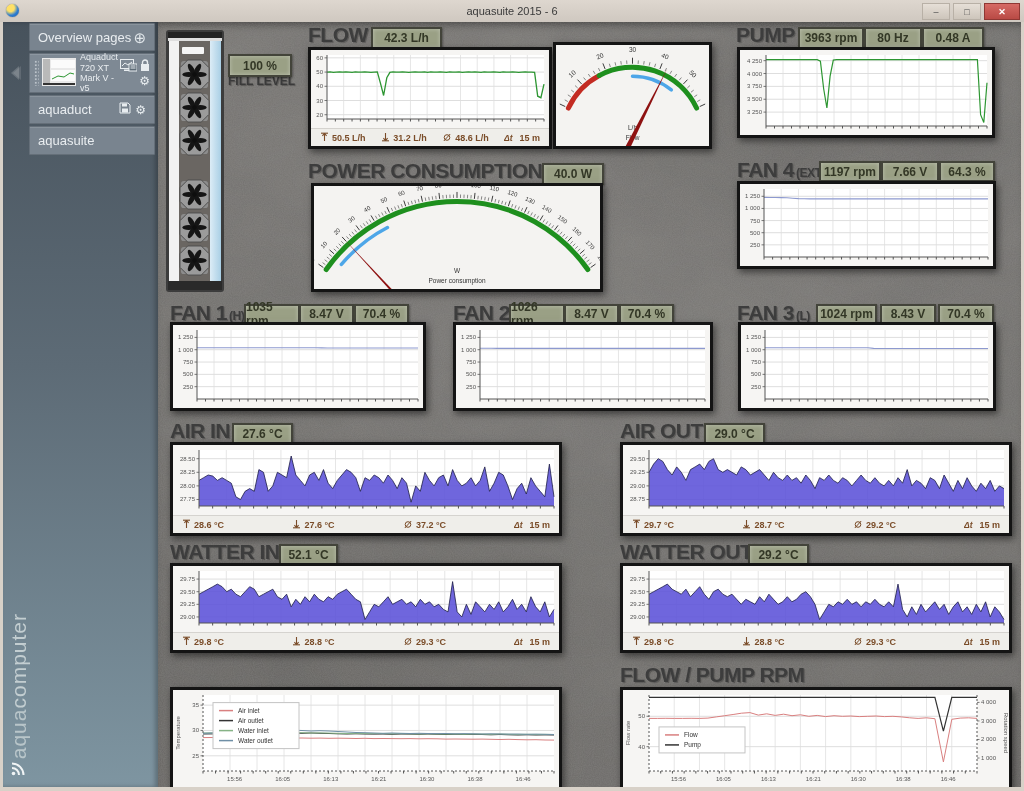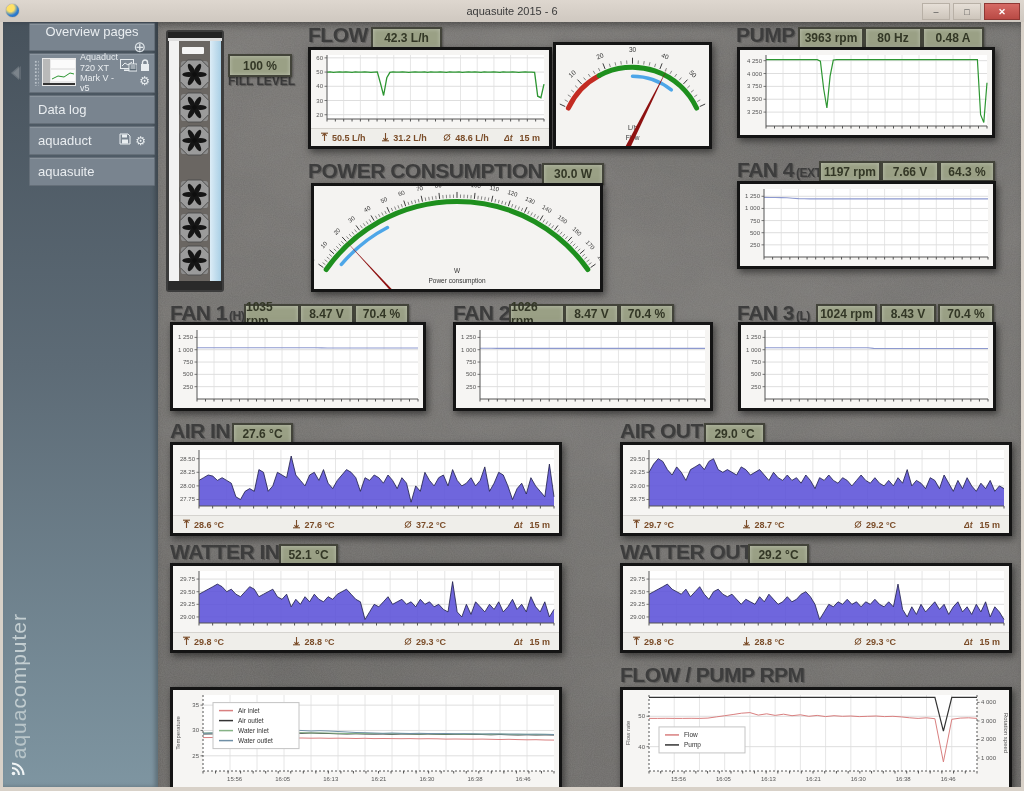--- a/index.html
+++ b/index.html
@@ -12,21 +12,21 @@
   .winbtns{position:absolute;right:4px;top:3px;display:flex;gap:3px;}
   .wb{width:26px;height:15px;display:flex;align-items:center;justify-content:center;font-size:9px;color:#4a4a4a;border:1px solid #b8b0a6;background:linear-gradient(#e6dfd7,#cdc5bb);cursor:default;}
   .wb.close{width:34px;background:linear-gradient(#d66a64,#b94a45);color:#fff;border-color:#8f3733;font-weight:bold;}
   
   .sidebar{position:absolute;left:3px;top:22px;width:155px;bottom:4px;background:linear-gradient(180deg,#47525c 0%,#5d6b76 45%,#7e95a1 100%);box-shadow:inset -3px 0 4px rgba(0,0,0,.25);}
   .rail{position:absolute;left:0;top:0;bottom:0;width:26px;}
   .chev{position:absolute;left:8px;top:44px;width:0;height:0;border-top:7px solid transparent;border-bottom:7px solid transparent;border-right:8px solid rgba(255,255,255,.18);}
   .chev::after{content:"";position:absolute;left:2px;top:-7px;border-top:7px solid transparent;border-bottom:7px solid transparent;border-right:8px solid rgba(255,255,255,.12);}
   .side-list{position:absolute;left:26px;right:3px;top:1px;}
   .side-item{position:relative;background:#79848f;border:1px solid #656f79;border-radius:1px;margin-bottom:2px;color:#e9edf0;font-size:13px;display:flex;align-items:center;padding:0 8px;box-shadow:inset 0 1px 0 rgba(255,255,255,.12);}
-  .side-item.header{height:26px;flex-direction:column;}
+  .side-item.header{height:26px;}
   .side-item.plain{height:27px;}
   .side-item.device{height:38px;padding:0 4px;background:#7e8994;font-size:9px;}
   .plus{margin-left:auto;font-size:15px;color:#dfe5e9;line-height:1;}
   .grip{width:7px;height:26px;margin-right:3px;background-image:radial-gradient(circle,rgba(240,245,248,.55) .8px,transparent 1.1px);background-size:3.5px 3.5px;}
   .thumb{margin-right:4px;flex:none;}
   .dev-name{line-height:1.15;flex:1;}
   .dev-icons{display:flex;flex-direction:column;align-items:flex-end;gap:1px;margin-left:2px;}
   .dev-icons .row{display:flex;align-items:center;gap:3px;}
   .gear{font-size:12px;line-height:1;color:#e8edf0;}
   .item-icons{margin-left:auto;display:flex;align-items:center;gap:4px;}
@@ -109,23 +109,20 @@
               <svg width="10" height="13" viewBox="0 0 10 13">
                   <path d="M2.5 5V3.5a2.5 2.5 0 0 1 5 0V5" fill="none" stroke="#e8edf0" stroke-width="1.4"></path>
                   <rect x="1" y="5" width="8" height="7" fill="#e8edf0"></rect>
                 </svg>
             </span>
           </span>
           <span class="row">
             <span class="gear">⚙</span>
           </span>
         </span>
-      </div>
-      <div class="side-item plain">
-        <span>Data log</span>
       </div>
       <div class="side-item plain">
         <span>aquaduct</span>
         <span class="item-icons">
           <span>
             <svg width="12" height="12" viewBox="0 0 12 12">
                 <path d="M1 1h8l2 2v8H1z" fill="none" stroke="#e8edf0"></path>
                 <rect x="3" y="1.5" width="5" height="3" fill="#e8edf0"></rect>
                 <rect x="3" y="6.5" width="6" height="4" fill="#e8edf0"></rect>
               </svg>
@@ -420,21 +417,21 @@
             <line x1="213" y1="76" x2="213" y2="78.5" stroke="#555"></line>
             <line x1="221.5" y1="76" x2="221.5" y2="78.5" stroke="#555"></line>
             <line x1="230" y1="76" x2="230" y2="78.5" stroke="#555"></line>
             <line x1="238.5" y1="76" x2="238.5" y2="78.5" stroke="#555"></line>
             <line x1="247" y1="76" x2="247" y2="78.5" stroke="#555"></line>
           </svg>
         </div>
     </div>
 
     <div class="wtitle" style="left:150px;top:137px"><span>POWER CONSUMPTION</span></div>
-    <div class="vbox" style="left:384px;top:141px;width:58px;height:18px">30.0 W</div>
+    <div class="vbox" style="left:384px;top:141px;width:58px;height:18px">40.0 W</div>
     <div class="panel" style="left:153px;top:161px;width:286px;height:103px">
       <div class="chartbox">
           <svg width="286" height="103">
             <rect x="0" y="0" width="286" height="103" fill="#f4f3f1"></rect>
             <path d="M12.222376129262415 83.52852193655552A159.65 159.65 0 0 1 273.7776238707375 83.52852193655542" fill="none" stroke="#1e8f1e" stroke-width="5" stroke-linecap="round"></path>
             <path d="M27.40783218318019 78.48802745307303A150.65 150.65 0 0 1 73.43757141614208 41.47181798170092" fill="none" stroke="#4da6e8" stroke-width="3.5" stroke-linecap="round"></path>
             <line x1="9.355343974250957" y1="81.52100440932686" x2="4.440431708516996" y2="78.0795457912206" stroke="#3d3d3d" stroke-width="1"></line>
             <line x1="11.381807250709898" y1="78.69162983739058" x2="8.558248105000331" y2="76.62341472510658" stroke="#3d3d3d" stroke-width="0.6"></line>
             <line x1="13.468160558613135" y1="75.90612382343969" x2="10.689359222144532" y2="73.77815222296184" stroke="#3d3d3d" stroke-width="0.6"></line>
             <line x1="15.613454547703014" y1="73.16575385215292" x2="12.880675454334693" y2="70.97899405124906" stroke="#3d3d3d" stroke-width="0.6"></line>

